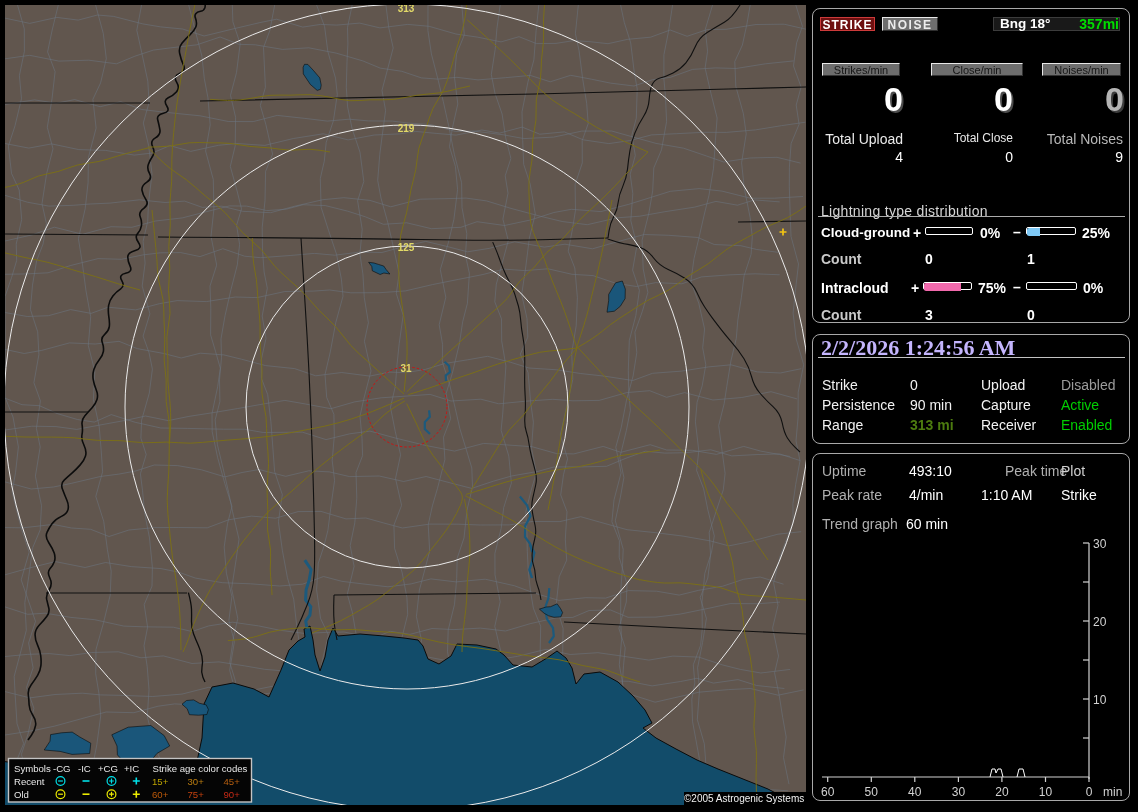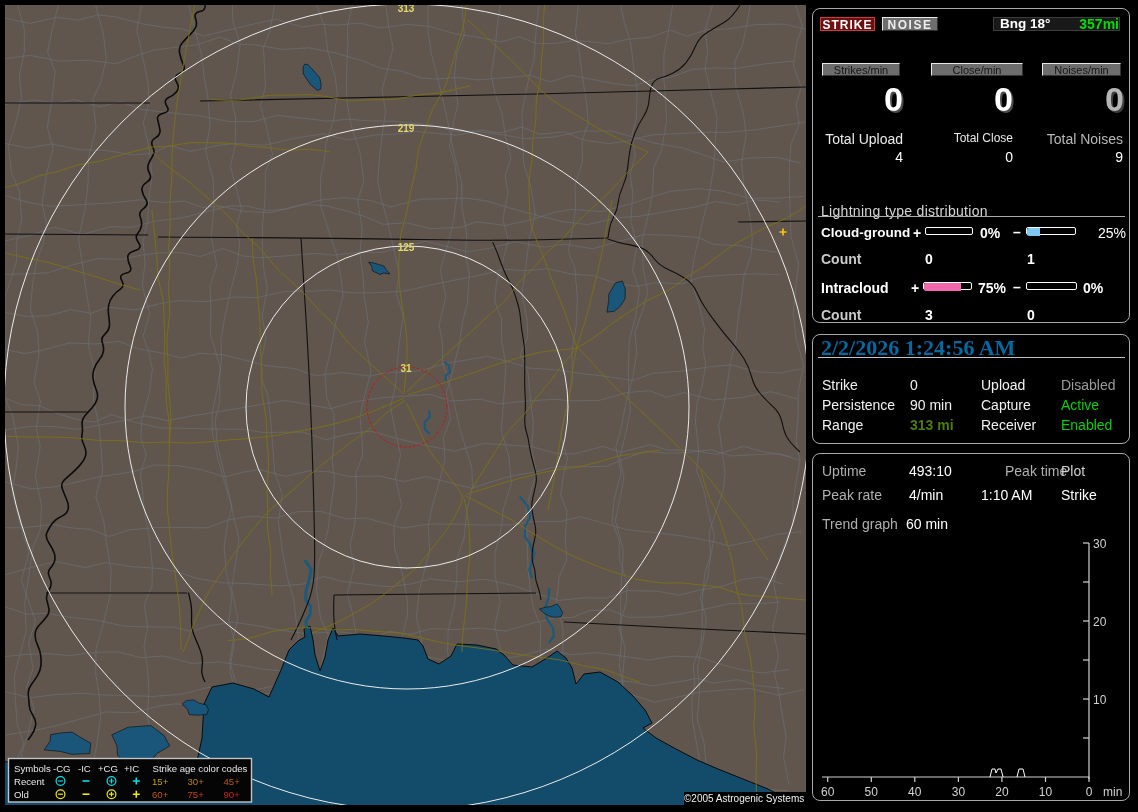--- a/index.html
+++ b/index.html
@@ -174,37 +174,37 @@
 <div style="position:absolute;left:821px;top:203px;color:#d6d6d6;font-size:14px;font-weight:normal;white-space:nowrap;letter-spacing:0.3px;">Lightning type distribution</div>
 <div style="position:absolute;left:818px;top:216px;width:307px;height:1px;background:#ababab"></div>
 <div style="position:absolute;left:821px;top:225px;color:#fff;font-size:13.5px;font-weight:bold;white-space:nowrap;">Cloud-ground</div>
 <div style="position:absolute;left:913px;top:225px;color:#fff;font-size:14px;font-weight:bold;white-space:nowrap;">+</div>
 <div style="position:absolute;left:925px;top:227px;width:48px;height:8px;background:#000;border:1px solid #fff;border-radius:2px"></div>
 <div style="position:absolute;left:980px;top:225px;color:#fff;font-size:14px;font-weight:bold;white-space:nowrap;">0%</div>
 <div style="position:absolute;left:1013px;top:224px;color:#fff;font-size:14px;font-weight:bold;white-space:nowrap;">–</div>
 <div style="position:absolute;left:1026px;top:227px;width:50px;height:8px;background:#000;border:1px solid #fff;border-radius:2px">
     <div style="width:13px;height:8px;background:#7ec8f5;border-radius:2px 0 0 2px"></div>
   </div>
-<div style="position:absolute;left:1082px;top:225px;color:#fff;font-size:14px;font-weight:normal;white-space:nowrap;margin-left:16px;">25%</div>
+<div style="position:absolute;left:1082px;top:225px;color:#fff;font-size:14px;font-weight:bold;white-space:nowrap;">25%</div>
 <div style="position:absolute;left:821px;top:251px;color:#c9c9c9;font-size:14px;font-weight:bold;white-space:nowrap;">Count</div>
 <div style="position:absolute;left:925px;top:251px;color:#fff;font-size:14px;font-weight:bold;white-space:nowrap;">0</div>
 <div style="position:absolute;left:1027px;top:251px;color:#fff;font-size:14px;font-weight:bold;white-space:nowrap;">1</div>
 <div style="position:absolute;left:821px;top:280px;color:#fff;font-size:14px;font-weight:bold;white-space:nowrap;">Intracloud</div>
 <div style="position:absolute;left:911px;top:280px;color:#fff;font-size:14px;font-weight:bold;white-space:nowrap;">+</div>
 <div style="position:absolute;left:923px;top:282px;width:49px;height:8px;background:#000;border:1px solid #fff;border-radius:2px">
     <div style="width:37px;height:8px;background:#f169ac;border-radius:2px 0 0 2px"></div>
   </div>
 <div style="position:absolute;left:978px;top:280px;color:#fff;font-size:14px;font-weight:bold;white-space:nowrap;">75%</div>
 <div style="position:absolute;left:1013px;top:279px;color:#fff;font-size:14px;font-weight:bold;white-space:nowrap;">–</div>
 <div style="position:absolute;left:1026px;top:282px;width:51px;height:8px;background:#000;border:1px solid #fff;border-radius:2px"></div>
 <div style="position:absolute;left:1083px;top:280px;color:#fff;font-size:14px;font-weight:bold;white-space:nowrap;">0%</div>
 <div style="position:absolute;left:821px;top:307px;color:#c9c9c9;font-size:14px;font-weight:bold;white-space:nowrap;">Count</div>
 <div style="position:absolute;left:925px;top:307px;color:#fff;font-size:14px;font-weight:bold;white-space:nowrap;">3</div>
 <div style="position:absolute;left:1027px;top:307px;color:#fff;font-size:14px;font-weight:bold;white-space:nowrap;">0</div>
-<div style="position:absolute;left:821px;top:337px;color:#0369a1;font-size:22px;font-weight:bold;white-space:nowrap;font-family:'Liberation Serif',serif;line-height:1;letter-spacing:0px;">2/2/2026 1:24:56 AM</div>
+<div style="position:absolute;left:821px;top:337px;color:#c4b5fd;font-size:22px;font-weight:bold;white-space:nowrap;font-family:'Liberation Serif',serif;line-height:1;letter-spacing:0px;">2/2/2026 1:24:56 AM</div>
 <div style="position:absolute;left:818px;top:357px;width:307px;height:1px;background:#c2c2c2"></div>
 <div style="position:absolute;left:822px;top:377px;color:#f2f2f2;font-size:14px;font-weight:normal;white-space:nowrap;">Strike</div>
 <div style="position:absolute;left:910px;top:377px;color:#f2f2f2;font-size:14px;font-weight:normal;white-space:nowrap;">0</div>
 <div style="position:absolute;left:981px;top:377px;color:#f2f2f2;font-size:14px;font-weight:normal;white-space:nowrap;">Upload</div>
 <div style="position:absolute;left:1061px;top:377px;color:#9c9c9c;font-size:14px;font-weight:normal;white-space:nowrap;">Disabled</div>
 <div style="position:absolute;left:822px;top:397px;color:#f2f2f2;font-size:14px;font-weight:normal;white-space:nowrap;">Persistence</div>
 <div style="position:absolute;left:910px;top:397px;color:#f2f2f2;font-size:14px;font-weight:normal;white-space:nowrap;">90 min</div>
 <div style="position:absolute;left:981px;top:397px;color:#f2f2f2;font-size:14px;font-weight:normal;white-space:nowrap;">Capture</div>
 <div style="position:absolute;left:1061px;top:397px;color:#00cf00;font-size:14px;font-weight:normal;white-space:nowrap;">Active</div>
 <div style="position:absolute;left:822px;top:417px;color:#f2f2f2;font-size:14px;font-weight:normal;white-space:nowrap;">Range</div>

